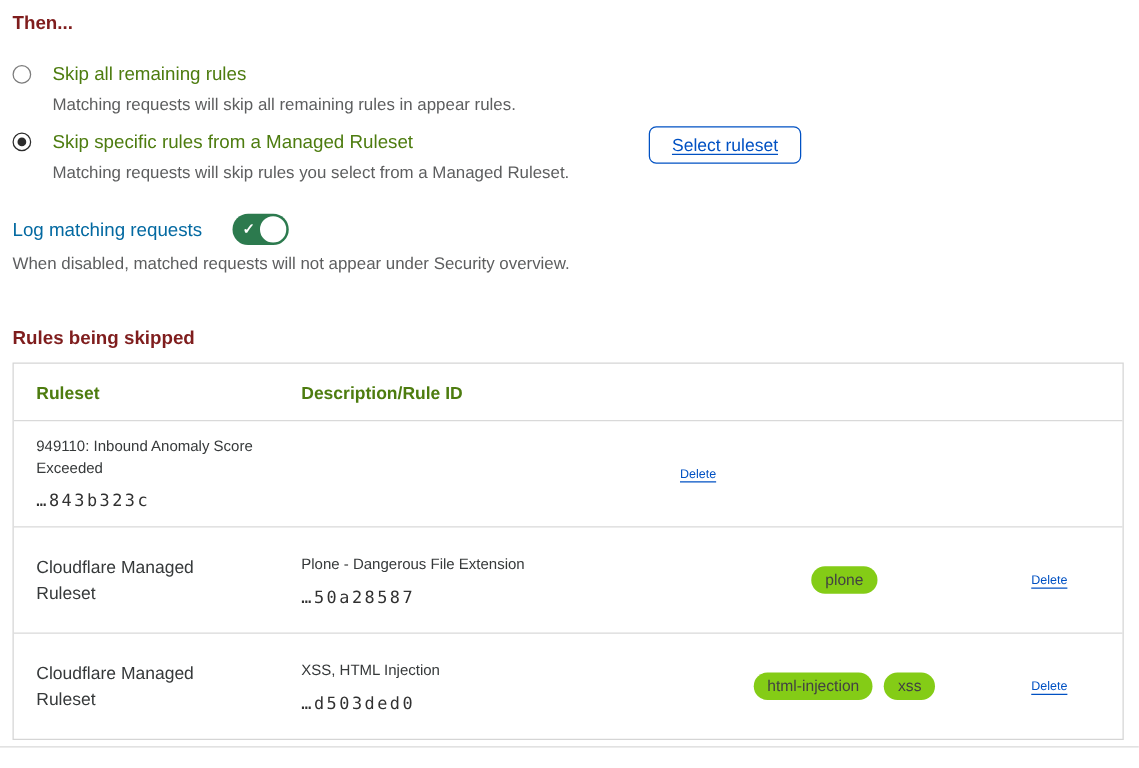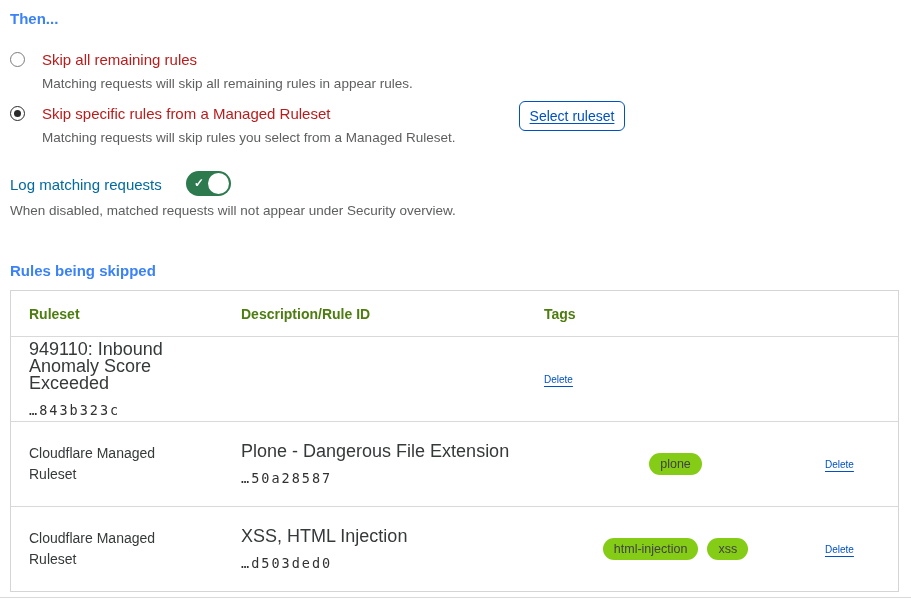--- a/index.html
+++ b/index.html
@@ -7,44 +7,44 @@
     width: 911px; height: 614px;
     position: relative;
     font-family: "Liberation Sans", sans-serif;
     color: #36393a;
     overflow: hidden;
   }
   .abs { position: absolute; }
 
   
   .section-heading {
-    font-size: 15px; font-weight: 700; color: #3b82f6;
+    font-size: 15px; font-weight: 700; color: #7f1d1d;
   }
 
   
   .option { position: absolute; left: 10px; padding-left: 32px; width: 560px; }
   .radio {
     position: absolute; left: 0; top: 2px;
     width: 15px; height: 15px; border-radius: 50%;
     border: 1.5px solid #7c7c7c; background: #fff;
     box-sizing: border-box; cursor: pointer;
   }
   .radio.selected { border-color: #2b2b2b; }
   .radio.selected::after {
     content: ""; position: absolute;
     left: 2.5px; top: 2.5px; width: 7px; height: 7px;
     border-radius: 50%; background: #2b2b2b;
   }
-  .option-label { font-size: 15px; line-height: 19px; color: #b91c1c; cursor: pointer; display: block; }
+  .option-label { font-size: 15px; line-height: 19px; color: #4d7c0f; cursor: pointer; display: block; }
   .option-desc { font-size: 13.5px; line-height: 17px; color: #5d5e5f; margin-top: 6px; display: block; }
 
   
   .select-btn {
     position: absolute; left: 519px; top: 101px;
-    width: 106px; height: 30px;
+    width: 122px; height: 30px;
     box-sizing: border-box;
     background: #fff;
     border: 1px solid #0051c3; border-radius: 6px;
     display: flex; align-items: center; justify-content: center;
     font-family: "Liberation Sans", sans-serif;
     font-size: 14px; color: #0051c3;
     cursor: pointer; padding: 0;
   }
   .select-btn span { text-decoration: underline; text-underline-offset: 2px; }
 
@@ -77,21 +77,21 @@
     grid-template-columns: 212px 303px 281px 1fr;
   }
   .t-head { height: 45px; }
   .t-row { height: 84px; border-top: 1px solid #d9d9d9; }
   .t-cell {
     padding-left: 18px; box-sizing: border-box;
     display: flex; flex-direction: column; justify-content: center;
   }
   .t-head .t-cell { font-size: 14px; font-weight: 700; color: #4d7c0f; }
   .cell-ruleset { font-size: 14px; line-height: 21px; color: #36393a; padding-right: 40px; }
-  .desc-line { font-size: 18px; color: #36393a; line-height: 17px; }
+  .desc-line { font-size: 12px; color: #36393a; line-height: 17px; }
   .rule-id {
     font-family: "DejaVu Sans Mono", "Liberation Mono", monospace;
     font-size: 13.5px; letter-spacing: 2px; color: #313131; margin-top: 10px;
   }
   .cell-tags { flex-direction: row; align-items: center; gap: 9px; }
   .tag-pill {
     background: #84cc16; border-radius: 11px;
     padding: 4px 11px; font-size: 12.5px; color: #424242;
     white-space: nowrap;
   }
@@ -134,21 +134,20 @@
   <span class="knob"></span>
 </div>
 <div class="log-desc">When disabled, matched requests will not appear under Security overview.</div>
 
 <div class="rules-heading section-heading">Rules being skipped</div>
 
 <div class="rules-table">
   <div class="t-head">
     <div class="t-cell">Ruleset</div>
     <div class="t-cell">Description/Rule ID</div>
-    <div class="t-cell">Tags</div>
     <div class="t-cell"></div>
   </div>
 
   <div class="t-row">
     <div class="t-cell">
       <span class="desc-line">949110: Inbound Anomaly Score Exceeded</span>
       <span class="rule-id">…843b323c</span>
     </div>
     <div class="t-cell cell-tags"></div>
     <div class="t-cell cell-action">

